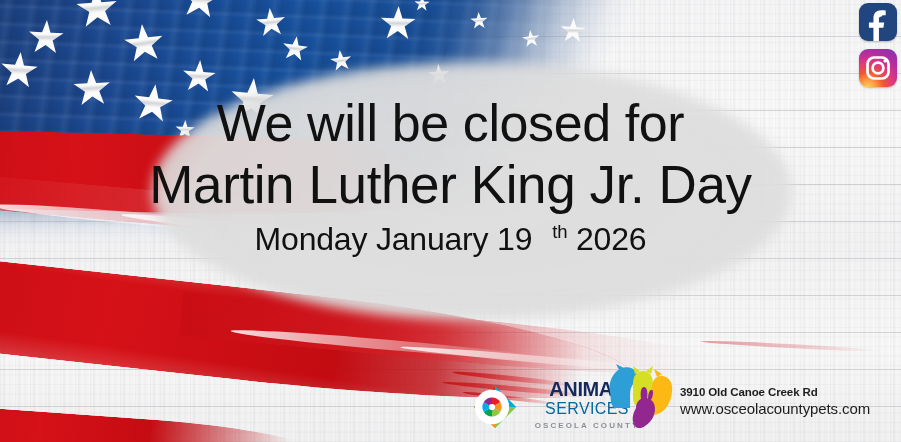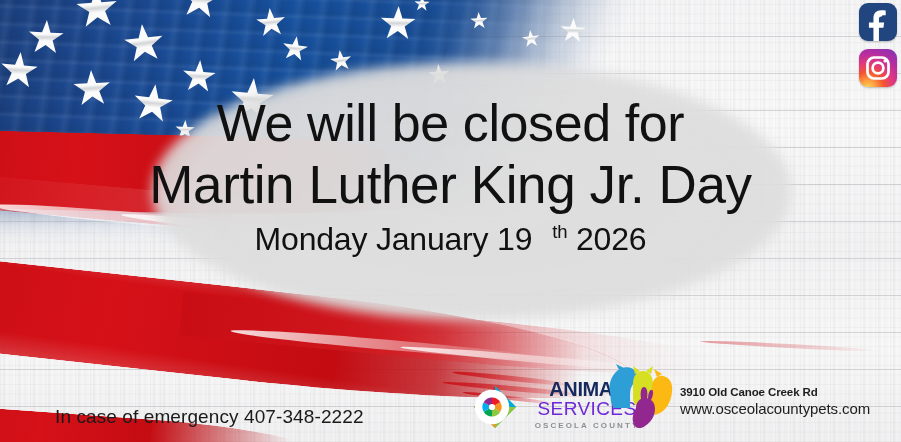--- a/index.html
+++ b/index.html
@@ -321,23 +321,23 @@
     font-family: "Liberation Sans", sans-serif;
     font-weight: 700;
     font-size: 20px;
     line-height: 19px;
     color: #15295c;
     letter-spacing: -0.4px;
   }
   .t-services {
     font-family: "Liberation Sans", sans-serif;
     font-weight: 400;
-    font-size: 19px;
+    font-size: 16px;
     line-height: 20px;
-    color: #6d28d9;
+    color: #0369a1;
     letter-spacing: 0.4px;
   }
   .t-county {
     font-family: "Liberation Sans", sans-serif;
     font-weight: 700;
     font-size: 8px;
     line-height: 14px;
     color: #8c8f94;
     letter-spacing: 2.1px;
   }
@@ -422,21 +422,20 @@
   <div class="red-flick" style="left:700px;top:344px;width:180px;transform:rotate(3deg);height:4px;opacity:.45;"></div>
 
   <div class="ellipse"></div>
 
   <div class="text-block">
     <div class="line1">We will be closed for</div>
     <div class="line2">Martin Luther King Jr. Day</div>
     <div class="line3"><span>Monday January 19</span><sup>th</sup><span> 2026</span></div>
   </div>
 
-  <div class="emergency">In case of emergency 407-348-2222</div>
 
   <div class="social">
     <a class="fb-icon">
       <svg viewBox="0 0 38 38" aria-hidden="true">
         <path d="M23.6 12.3h3.1V7.6c-.5-.07-2.4-.23-4.6-.23-4.55 0-7.66 2.86-7.66 8.1v4.14h-4.5v5.26h4.5V38h5.5V24.87h4.5l.7-5.26h-5.2v-3.62c0-1.52.42-2.56 2.66-2.56z" fill="#ffffff"></path>
       </svg>
     </a>
     <a class="ig-icon">
       <svg viewBox="0 0 38 38" aria-hidden="true">
         <g fill="none" stroke="#ffffff" stroke-width="2.7">

